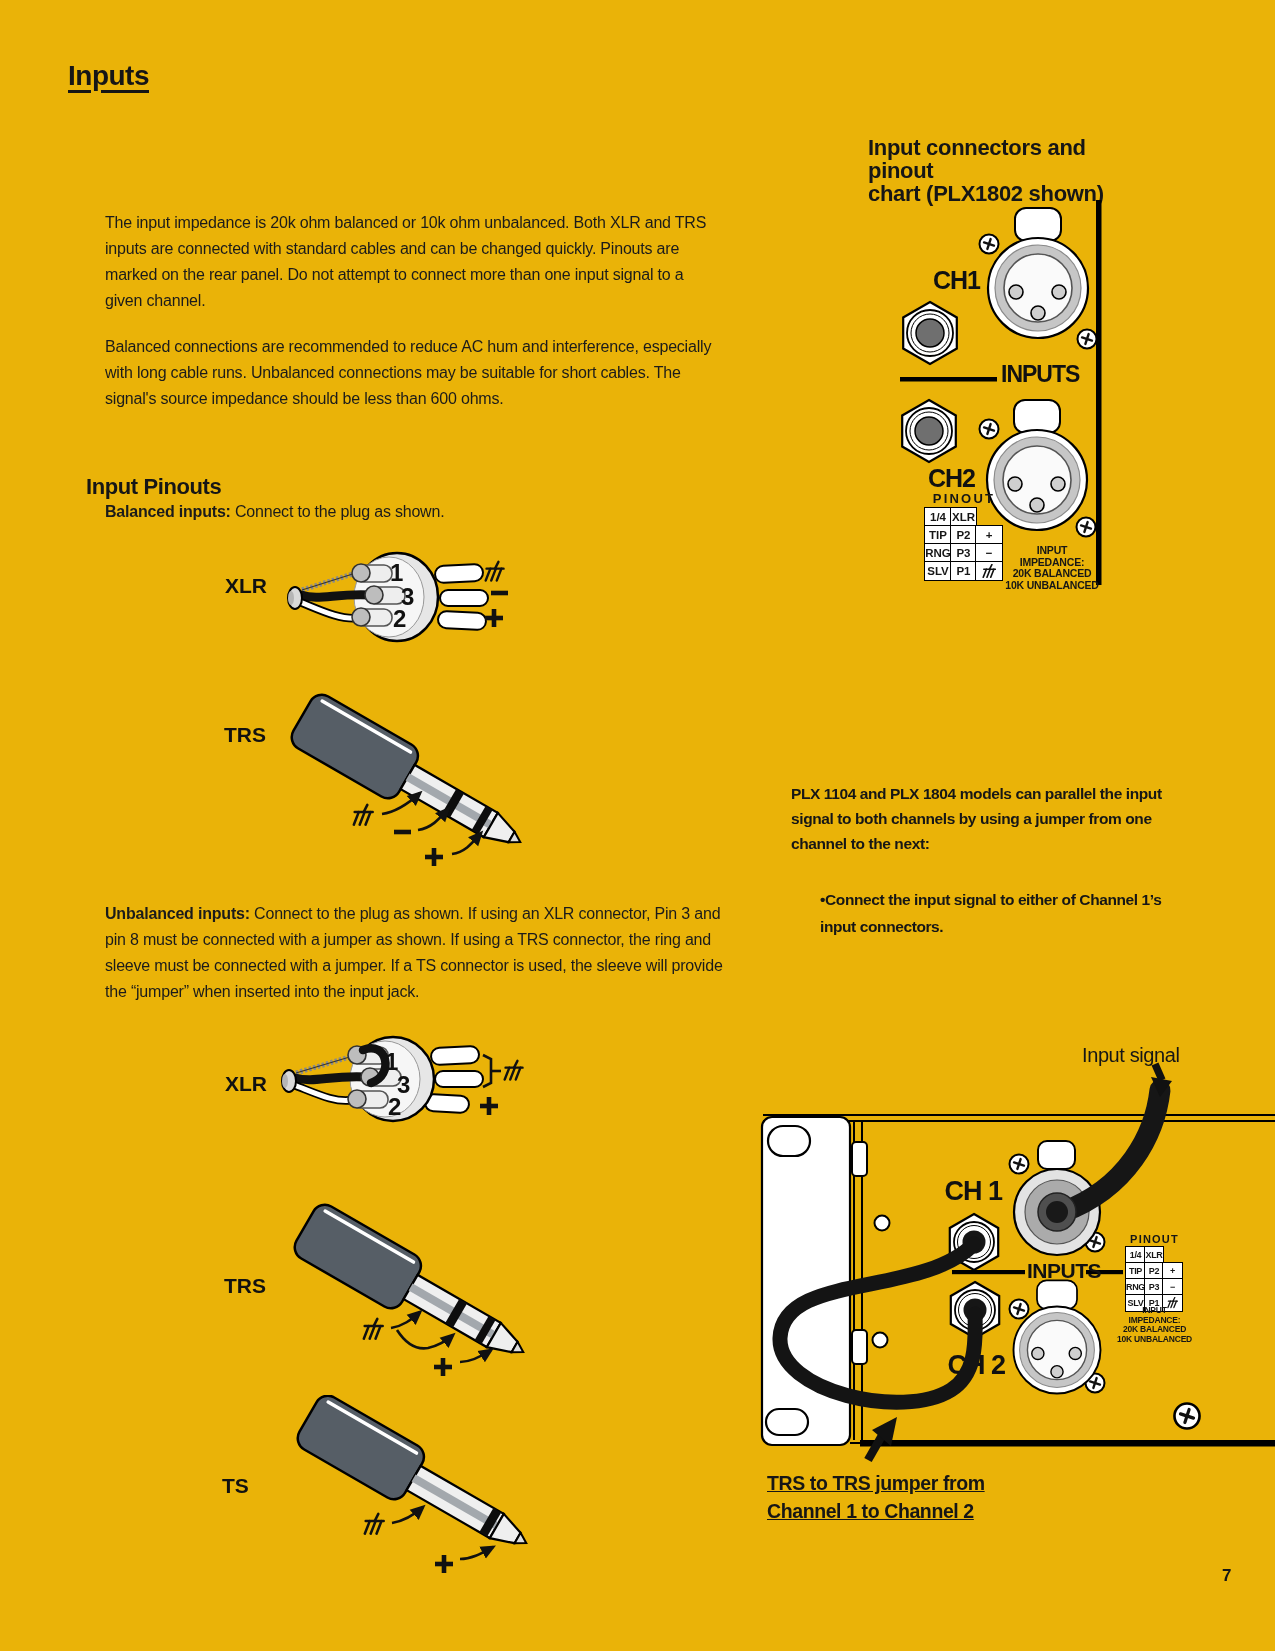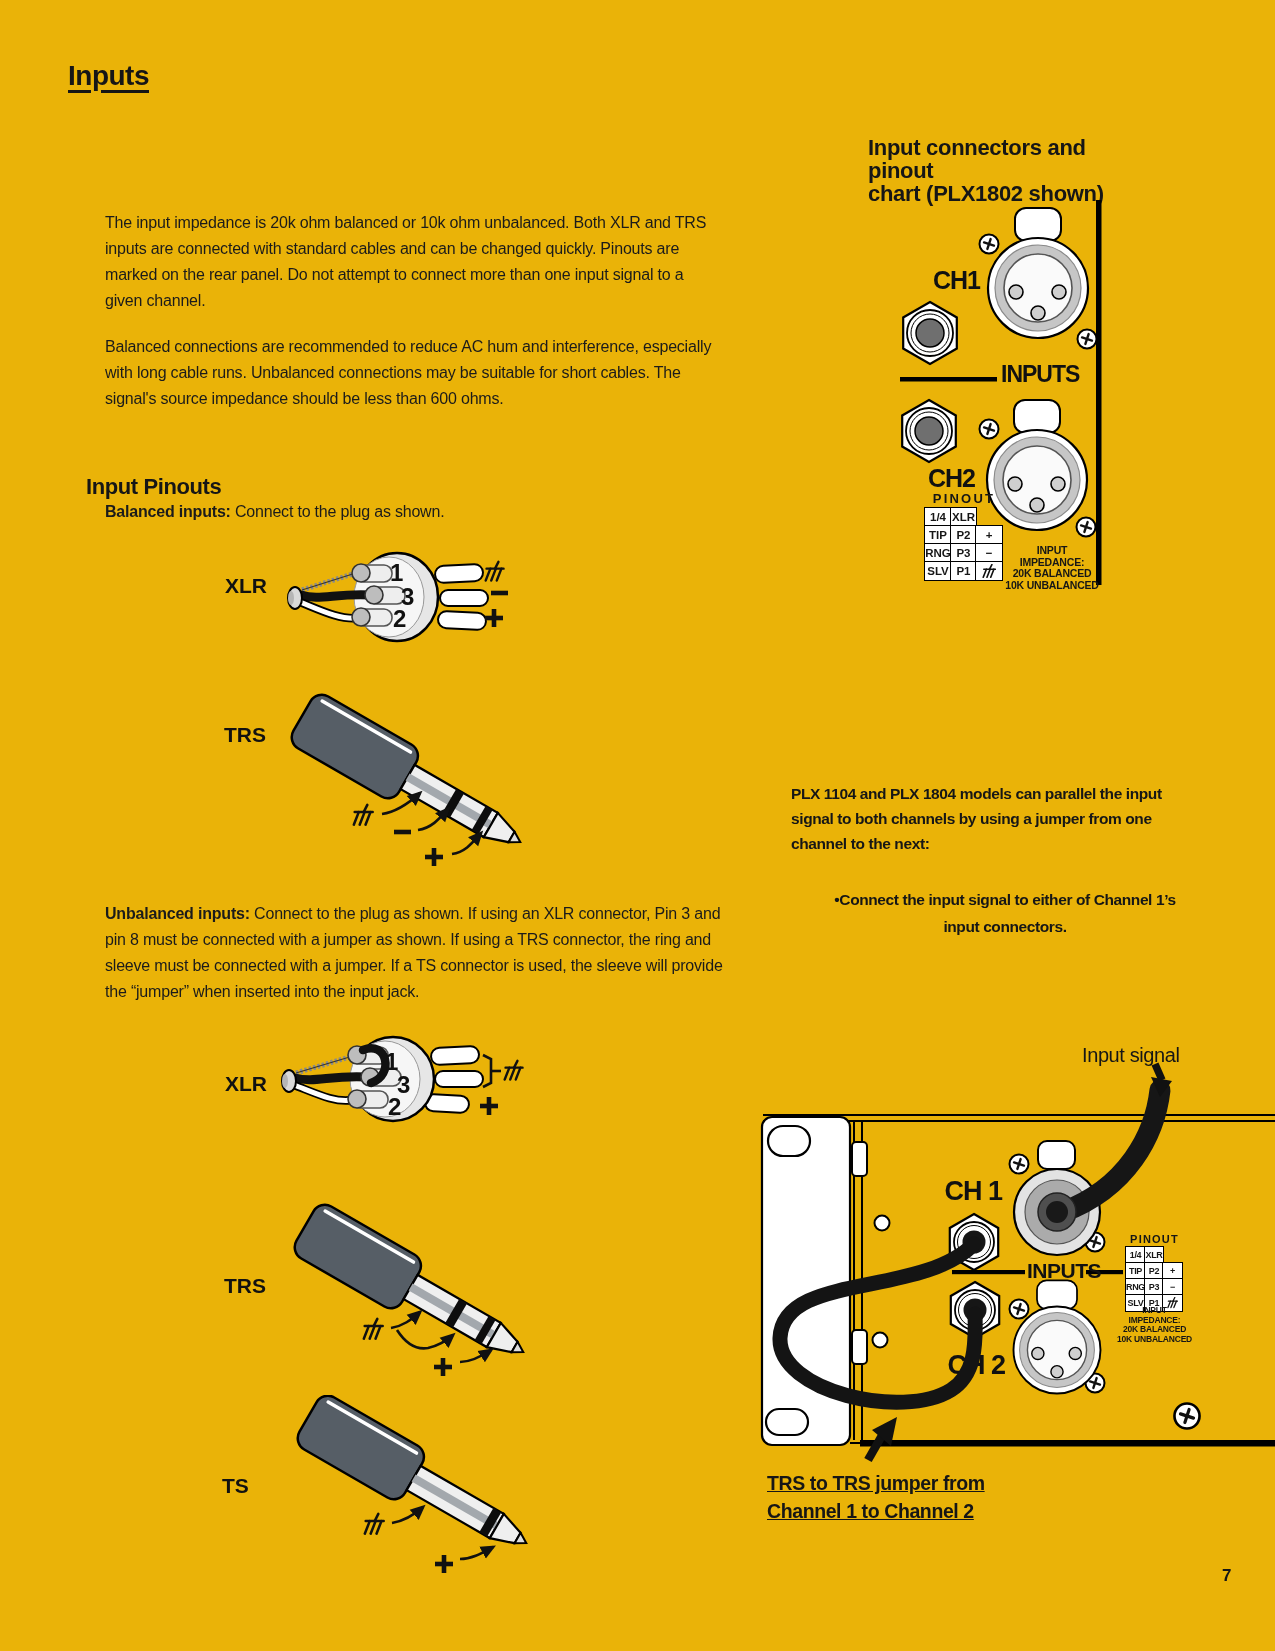--- a/index.html
+++ b/index.html
@@ -12,21 +12,21 @@
   .abs { position:absolute; }
   .doc-title {
     font-size:28px; font-weight:bold; letter-spacing:-0.5px;
     text-decoration:underline; text-decoration-thickness:2.5px; text-underline-offset:5px;
   }
   .body-par { font-size:16px; line-height:26px; letter-spacing:-0.2px; color:#1b1b1b; }
   .h2 { font-size:22px; font-weight:bold; letter-spacing:-0.4px; }
   .lead { font-weight:bold; }
   .cap-bold { font-size:22px; font-weight:bold; line-height:23px; letter-spacing:-0.3px; }
   .note-bold { font-size:15.5px; font-weight:bold; line-height:25px; letter-spacing:-0.4px; }
-  .bullet-bold { font-size:15.5px; font-weight:bold; line-height:27px; letter-spacing:-0.4px;text-align:center; }
+  .bullet-bold { font-size:15.5px; font-weight:bold; line-height:27px; letter-spacing:-0.4px; }
   .sig-label { font-size:20px; font-weight:normal; letter-spacing:-0.4px; }
   .jump-cap { font-size:19.5px; font-weight:bold; line-height:28px; letter-spacing:-0.4px;text-decoration:underline; }
   .pg-num { font-size:17px; font-weight:bold; }
 
   .pt-title { font-weight:bold; text-align:center; }
   .pt-title-top { font-size:13px; letter-spacing:2.2px; }
   .pt-title-bot { font-size:11px; letter-spacing:1.2px; }
   .pin-table { display:grid; }
   .pin-table-top { grid-template-columns:26px 25px 26px; grid-auto-rows:18px; font-size:11.5px; }
   .pin-table-bot { grid-template-columns:19px 18px 19px; grid-auto-rows:16px; font-size:9px; letter-spacing:-0.3px; }

